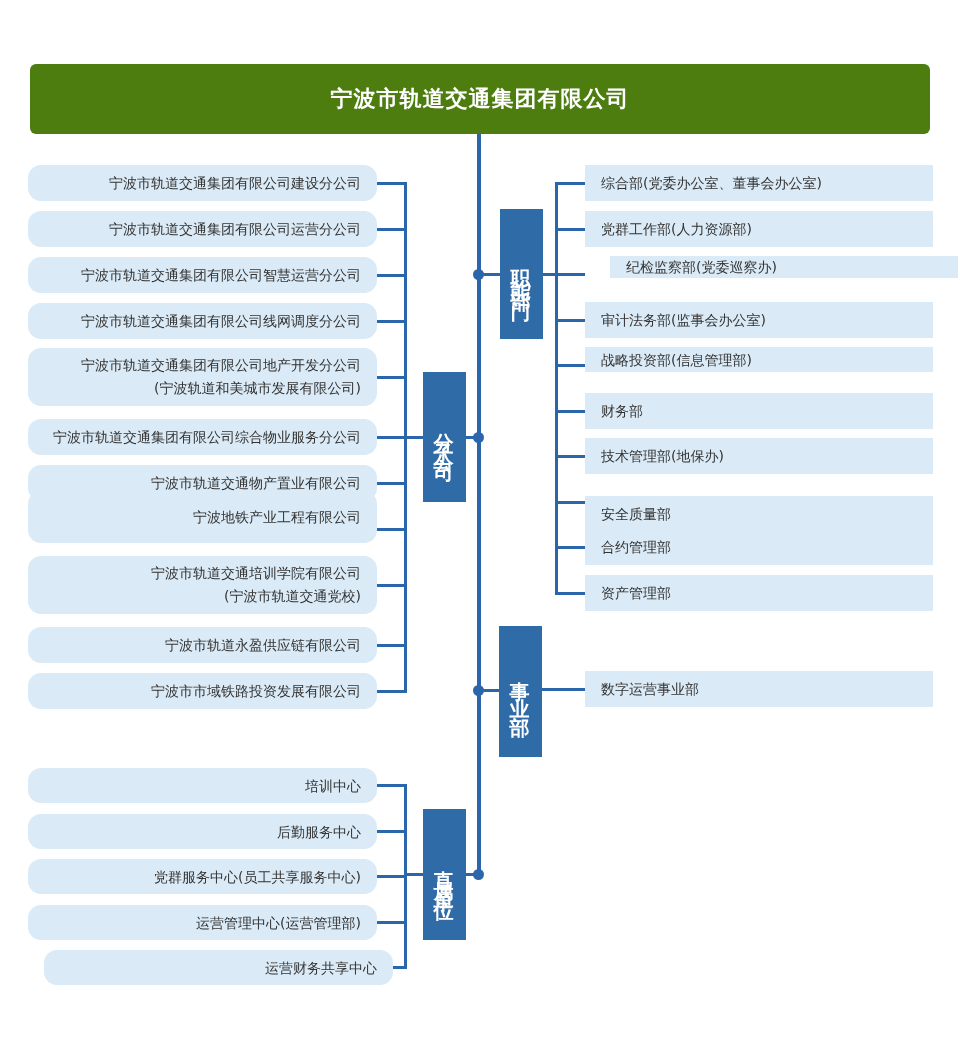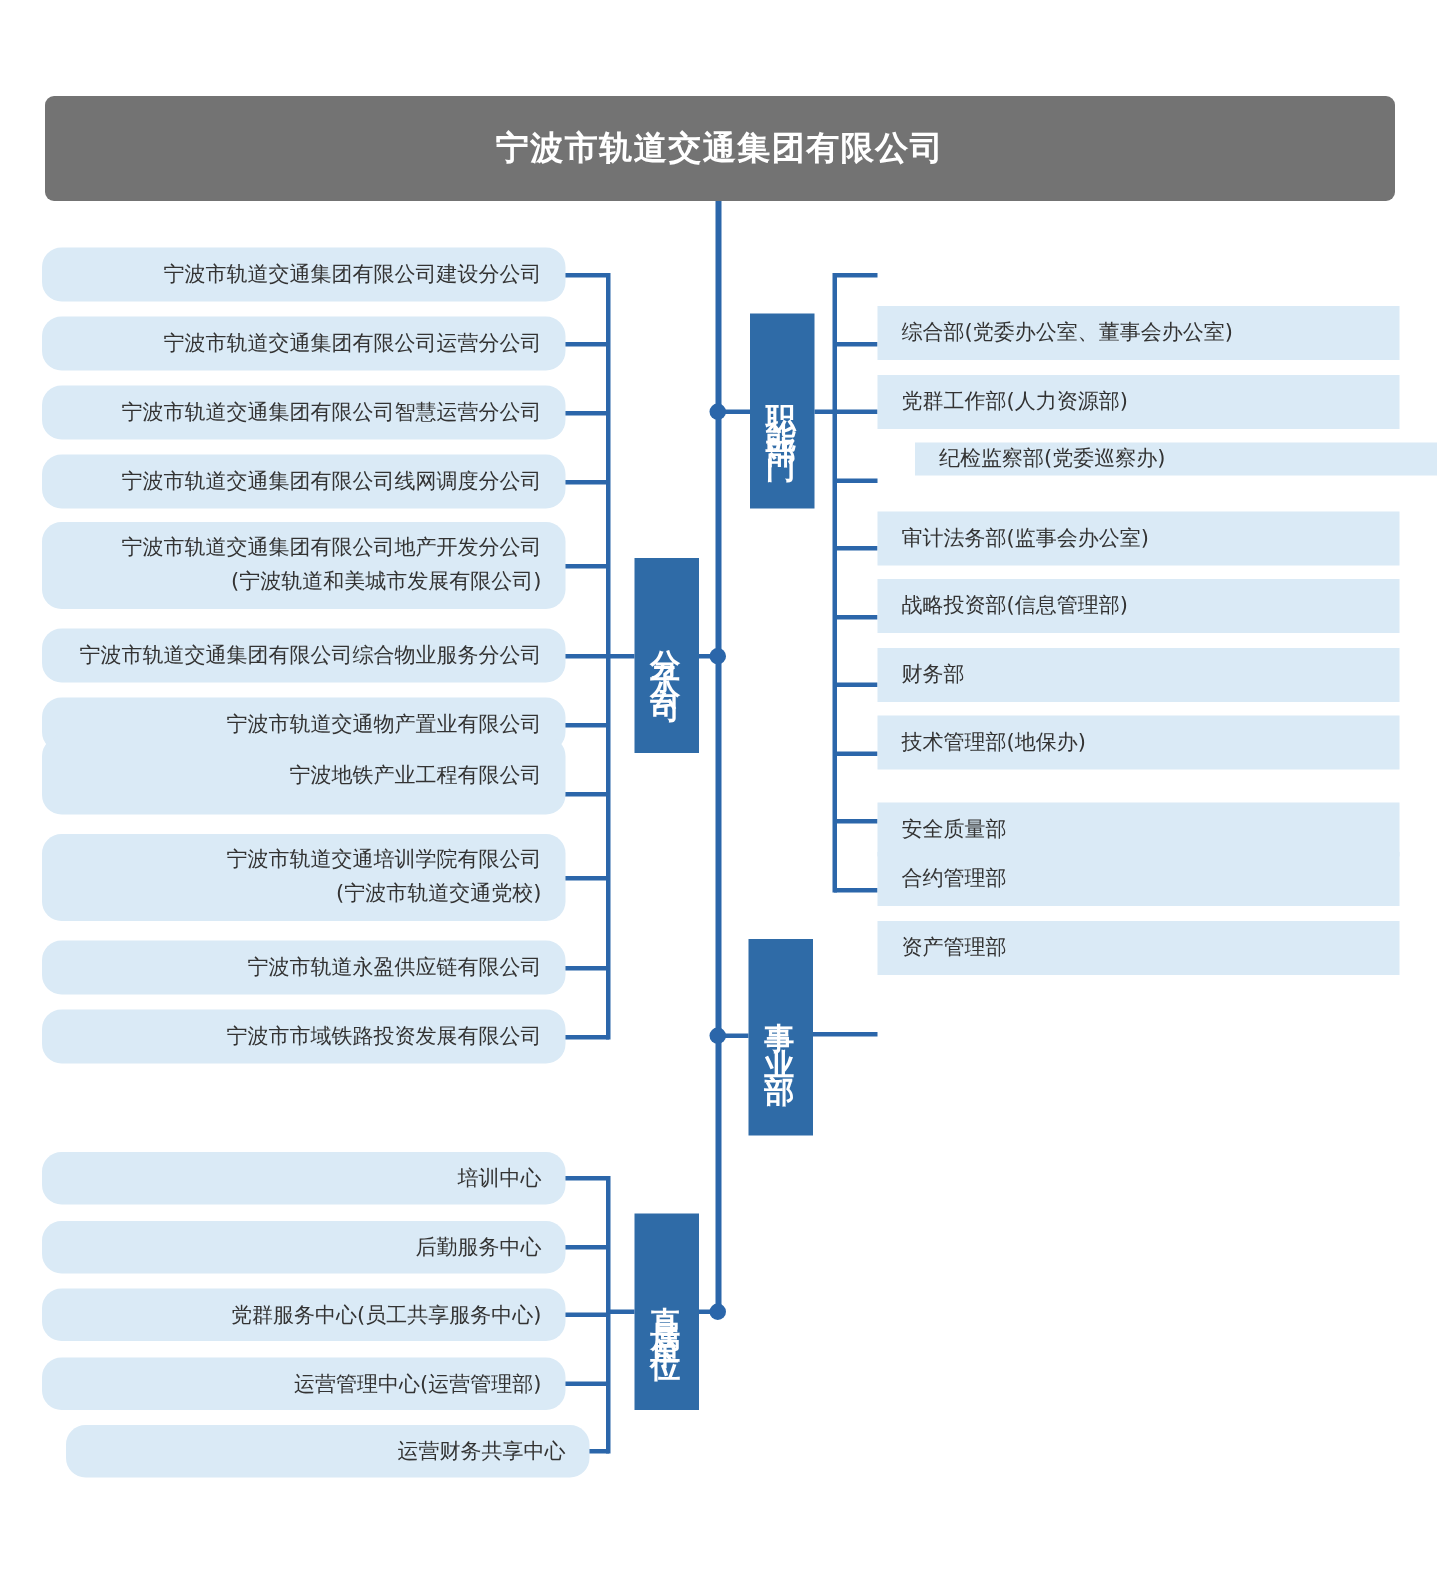--- a/index.html
+++ b/index.html
@@ -7,21 +7,21 @@
     position: relative;
     width: 960px;
     height: 1049px;
     background: #ffffff;
     font-family: "DejaVu Sans", "Liberation Sans", sans-serif;
     overflow: hidden;
   }
   .header {
     position: absolute;
     left: 30px; top: 64px; width: 900px; height: 70px;
-    background: #737373;
+    background: #4d7c0f;
     border-radius: 6px;
     color: #ffffff;
     font-size: 22px;
     font-weight: bold;
     display: flex; align-items: center; justify-content: center;
     letter-spacing: 1px;
   }
   .line {
     position: absolute;
     background: #2b66aa;
@@ -52,21 +52,21 @@
     color: #333333;
     font-size: 14px;
     line-height: 20px;
     display: flex;
     align-items: center;
     box-sizing: border-box;
     padding: 0 16px;
     white-space: nowrap;
   }
   .item.r { justify-content: flex-end; text-align: right; border-radius: 13px; }
-  .item.l { justify-content: flex-start; text-align: left; margin-top: 39px; }
+  .item.l { justify-content: flex-start; text-align: left; }
   .item.two {
     flex-direction: column;
     justify-content: center;
     align-items: flex-end;
     line-height: 23px;
   }
 </style>
 </head>
 <body>
 
@@ -141,27 +141,28 @@
     <div>宁波市轨道交通培训学院有限公司</div>
     <div>(宁波市轨道交通党校)</div>
   </div>
   <div class="item r" style="left:28px;top:627px;width:349px;height:36px">宁波市轨道永盈供应链有限公司</div>
   <div class="item r" style="left:28px;top:673px;width:349px;height:36px">宁波市市域铁路投资发展有限公司</div>
 
   <div class="item l" style="left:585px;top:165px;width:348px;height:36px">综合部(党委办公室、董事会办公室)</div>
   <div class="item l" style="left:585px;top:211px;width:348px;height:36px">党群工作部(人力资源部)</div>
   <div class="item l" style="left:610px;top:256px;width:348px;height:22px">纪检监察部(党委巡察办)</div>
   <div class="item l" style="left:585px;top:302px;width:348px;height:36px">审计法务部(监事会办公室)</div>
-  <div class="item l" style="left:585px;top:347px;width:348px;height:36px">战略投资部(信息管理部)</div>
+  <div class="item l" style="left:585px;top:347px;width:348px;height:25px">战略投资部(信息管理部)</div>
   <div class="item l" style="left:585px;top:393px;width:348px;height:36px">财务部</div>
   <div class="item l" style="left:585px;top:438px;width:348px;height:36px">技术管理部(地保办)</div>
   <div class="item l" style="left:585px;top:496px;width:348px;height:36px">安全质量部</div>
   <div class="item l" style="left:585px;top:529px;width:348px;height:36px">合约管理部</div>
   <div class="item l" style="left:585px;top:575px;width:348px;height:36px">资产管理部</div>
 
+  <div class="item l" style="left:585px;top:671px;width:348px;height:36px">数字运营事业部</div>
 
   <div class="item r" style="left:28px;top:768px;width:349px;height:35px">培训中心</div>
   <div class="item r" style="left:28px;top:814px;width:349px;height:35px">后勤服务中心</div>
   <div class="item r" style="left:28px;top:859px;width:349px;height:35px">党群服务中心(员工共享服务中心)</div>
   <div class="item r" style="left:28px;top:905px;width:349px;height:35px">运营管理中心(运营管理部)</div>
   <div class="item r" style="left:44px;top:950px;width:349px;height:35px">运营财务共享中心</div>
 
 </div>
 
 </body></html>

